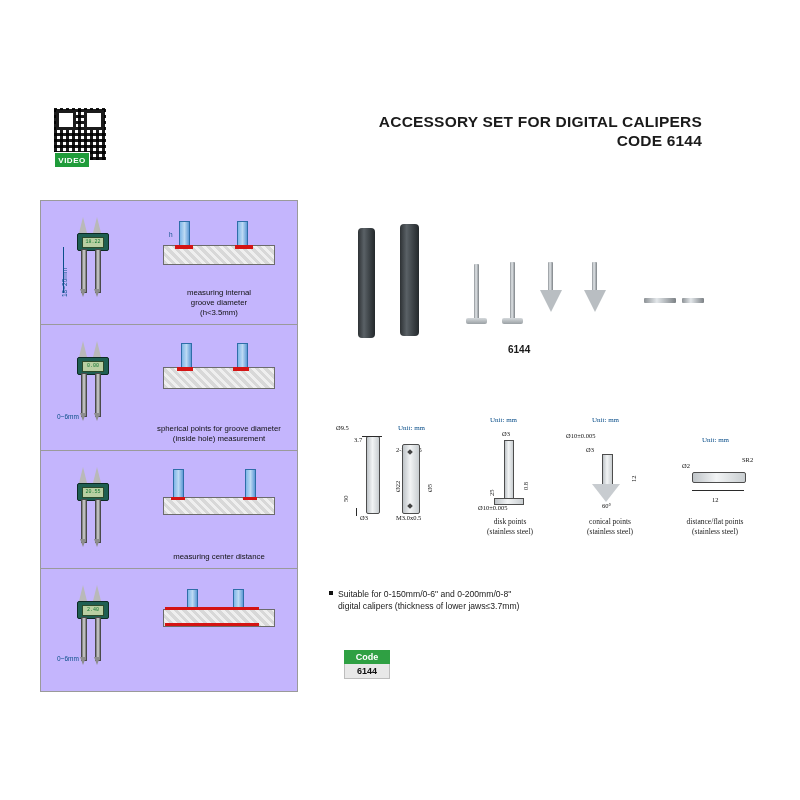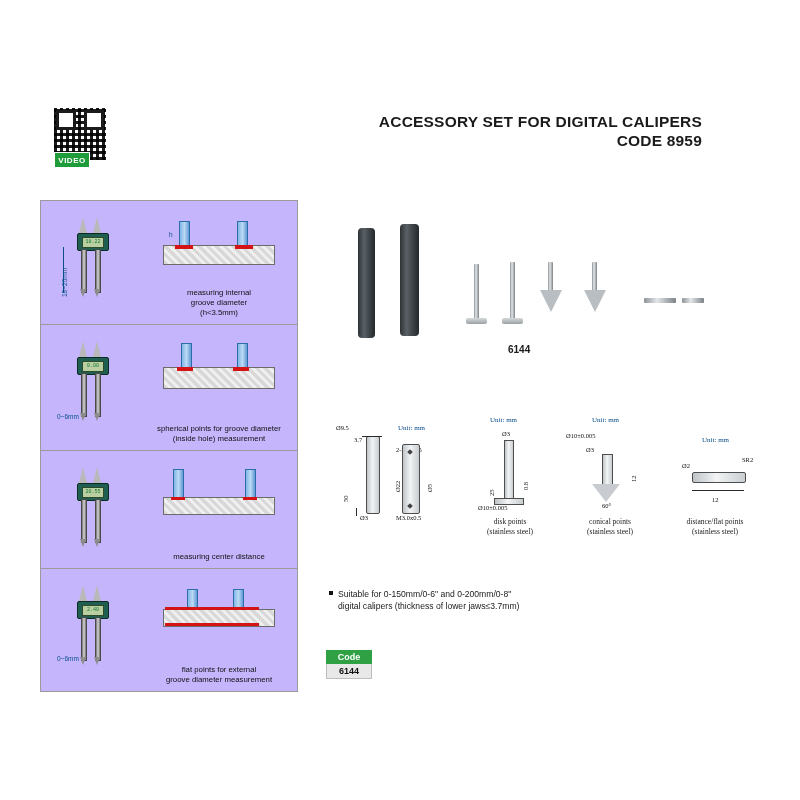--- a/index.html
+++ b/index.html
@@ -319,21 +319,21 @@
     left: -9px;
     top: 3px;
     width: 4px;
     height: 4px;
     background: #111;
   }
 
   
   #code-box {
     position: absolute;
-    left: 326px;
+    left: 344px;
     top: 650px;
     width: 46px;
   }
   #code-head {
     background: #2fa043;
     color: #ffffff;
     font-size: 9px;
     font-weight: bold;
     text-align: center;
     padding: 2px 0 2px;
@@ -352,21 +352,21 @@
 </head>
 <body>
 
 <div id="qr-block">
   <div id="qr-code"></div>
   <div id="video-label">VIDEO</div>
 </div>
 
 <div id="title-block">
   <div id="title-line1">ACCESSORY SET FOR DIGITAL CALIPERS</div>
-  <div id="title-line2">CODE 8959</div>
+  <div id="title-line2">CODE 6144</div>
 </div>
 
 <div id="left-panel">
 
   <div class="panel-row" style="height:124px;">
     <div class="row-left">
       <div class="caliper">
         <div class="cal-jaw-l"></div>
         <div class="cal-jaw-r"></div>
         <div class="cal-body">
@@ -471,24 +471,20 @@
       <div class="cal-dim" style="left:16px; top:86px;">0~6mm</div>
     </div>
     <div class="row-right">
       <div class="diag" style="margin-top:6px;">
         <div class="blue-probe" style="left:46px; height:22px; top:8px;"></div>
         <div class="blue-probe" style="left:92px; height:22px; top:8px;"></div>
         <div class="workpiece" style="top:28px; height:16px;"></div>
         <div class="red-mark" style="left:24px; top:26px; width:94px; height:3px;"></div>
         <div class="red-mark" style="left:24px; top:42px; width:94px; height:3px;"></div>
       </div>
-      <div class="caption">
-        <div>flat points for external</div>
-        <div>groove diameter measurement</div>
-      </div>
     </div>
   </div>
 
 </div>
 
 <div id="photo-area">
   <div class="pin" style="left:28px; top:22px; width:17px; height:110px;"></div>
   <div class="pin" style="left:70px; top:18px; width:19px; height:112px;"></div>
 
   <div class="shaft" style="left:144px; top:58px; width:5px; height:56px;"></div>

